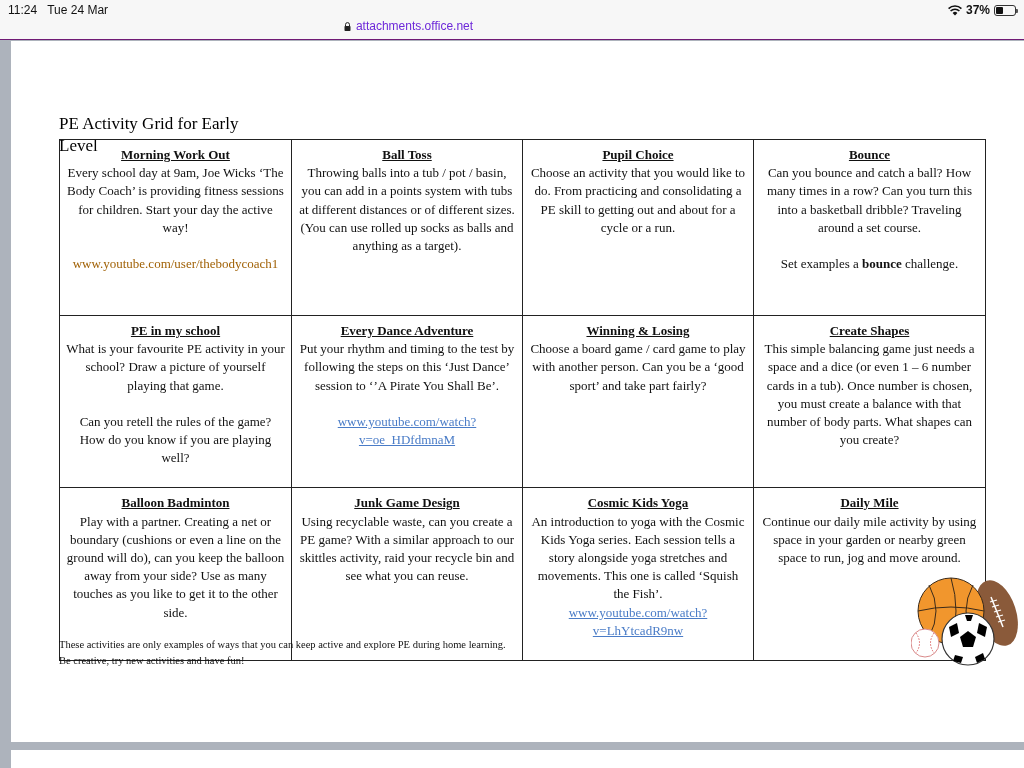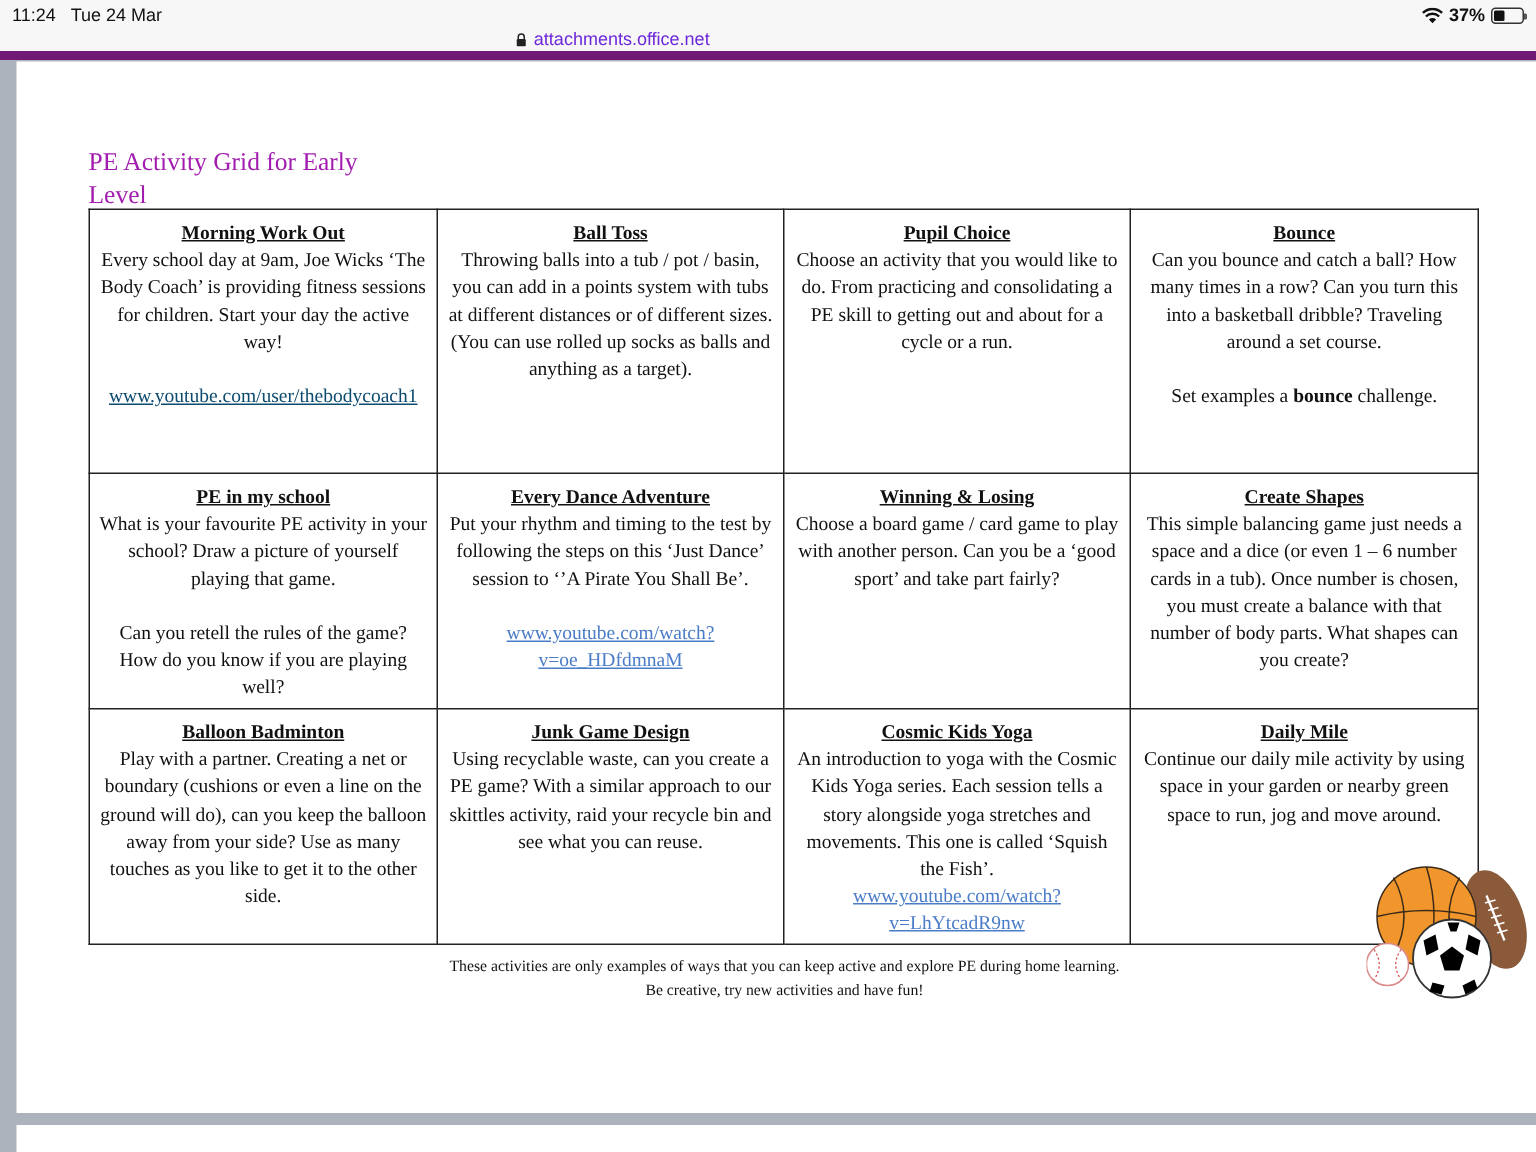--- a/index.html
+++ b/index.html
@@ -2,21 +2,21 @@
 <html><head>
 <meta charset="utf-8">
 <style>
   * { box-sizing: border-box; margin: 0; padding: 0; }
   html, body { width: 1024px; height: 768px; overflow: hidden; background: #adb3bc; }
   body { position: relative; font-family: "Liberation Sans", sans-serif; }
 
   
   .topbar {
     position: absolute; left: 0; top: 0; width: 1024px; height: 40px;
-    background: #f7f7f7; border-bottom: 6px solid #701a75;
+    background: #f7f7f7; border-bottom: 1px solid #701a75;
   }
   .status-time {
     position: absolute; left: 8px; top: 3px; font-size: 12px; color: #111;
   }
   .status-right {
     position: absolute; right: 8px; top: 3px; font-size: 12px; color: #111;
     display: flex; align-items: center; gap: 4px; font-weight: bold;
   }
   .wifi { width: 14px; height: 11px; }
   .battery {
@@ -37,42 +37,42 @@
   
   .page {
     position: absolute; left: 11px; top: 41px; width: 1013px; height: 701px;
     background: #ffffff;
   }
   .page2 {
     position: absolute; left: 11px; top: 750px; width: 1013px; height: 18px; background: #fff;
   }
 
   .doc-title {
-    position: absolute; left: 48px; top: 56px; width: 220px;
-    font-family: "Liberation Serif", serif; font-size: 17px; line-height: 22px; color: #a21caf;
+    position: absolute; left: 48px; top: 72px; width: 220px;
+    font-family: "Liberation Serif", serif; font-size: 17px; line-height: 22px; color: #000000;
   }
 
   table.grid {
     position: absolute; left: 48px; top: 98px; border-collapse: collapse;
     font-family: "Liberation Serif", serif; font-size: 13px; line-height: 18.2px; color: #111;
   }
   table.grid td {
     border: 1.5px solid #222; vertical-align: top; text-align: center;
-    padding: 6px 6px 4px 6px;
+    padding: 6px 6px 20px 6px;
   }
   .c1 { width: 232px; } .c2 { width: 231px; } .c3 { width: 231px; margin-left: 27px; } .c4 { width: 232px; }
   .r1 td { height: 176px; } .r2 td { height: 157px; } .r3 td { height: 155px; }
   .cell-title { font-weight: bold; text-decoration: underline; display: block; }
   .cell-text { display: block; }
   .gap { display: block; height: 18px; }
-  .lnk-plain { color: #0c4a6e; text-decoration: underline; display: block; }
+  .lnk-plain { color: #a16207; display: block; }
   .lnk-blue { color: #4a7cc7; text-decoration: underline; display: block; }
 
   .footer {
-    position: absolute; left: 48px; width: 928px; top: 596px; text-align: center;
+    position: absolute; left: 48px; width: 928px; top: 596px; text-align: left;
     font-family: "Liberation Serif", serif; font-size: 10.5px; line-height: 16px; color: #111;
   }
   .balls { position: absolute; left: 900px; top: 534px; width: 112px; height: 92px; }
 </style>
 </head>
 <body>
 
 <div class="topbar">
   <div class="status-time">
     <span>11:24</span>&nbsp;&nbsp;&nbsp;<span>Tue 24 Mar</span>

